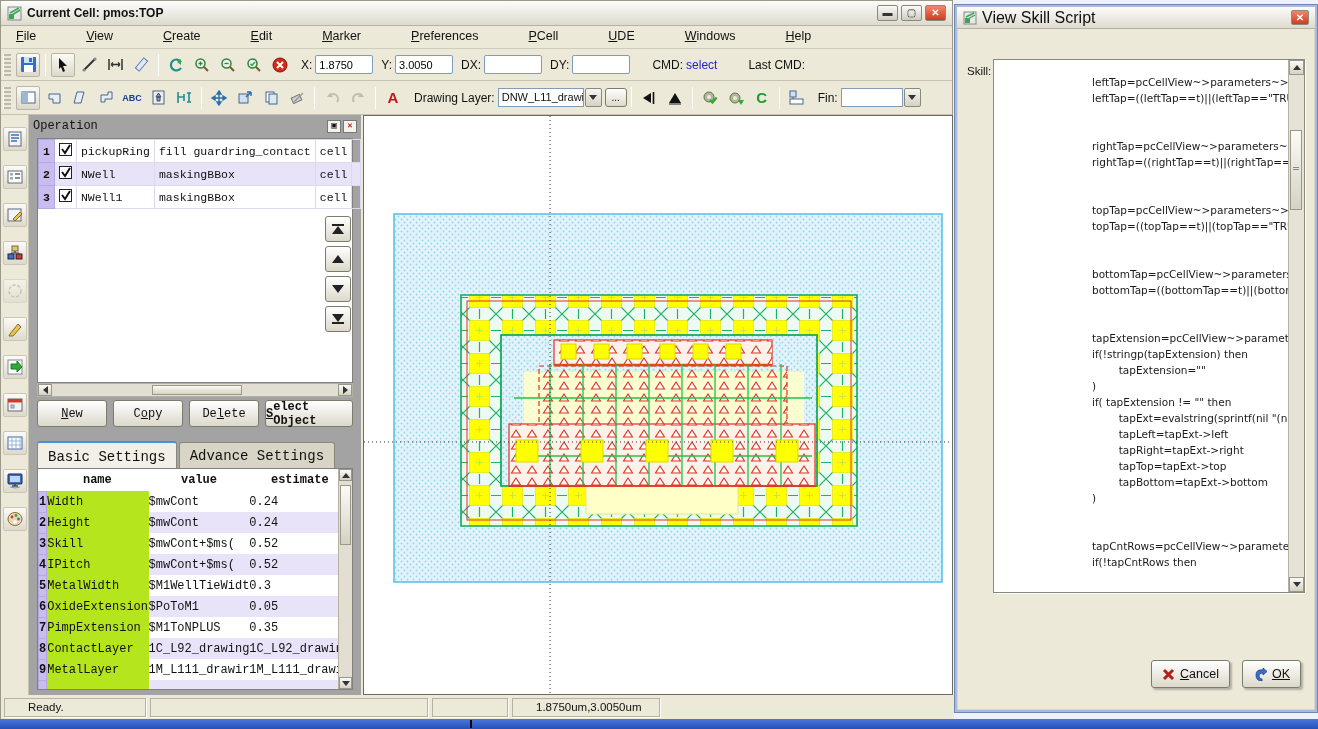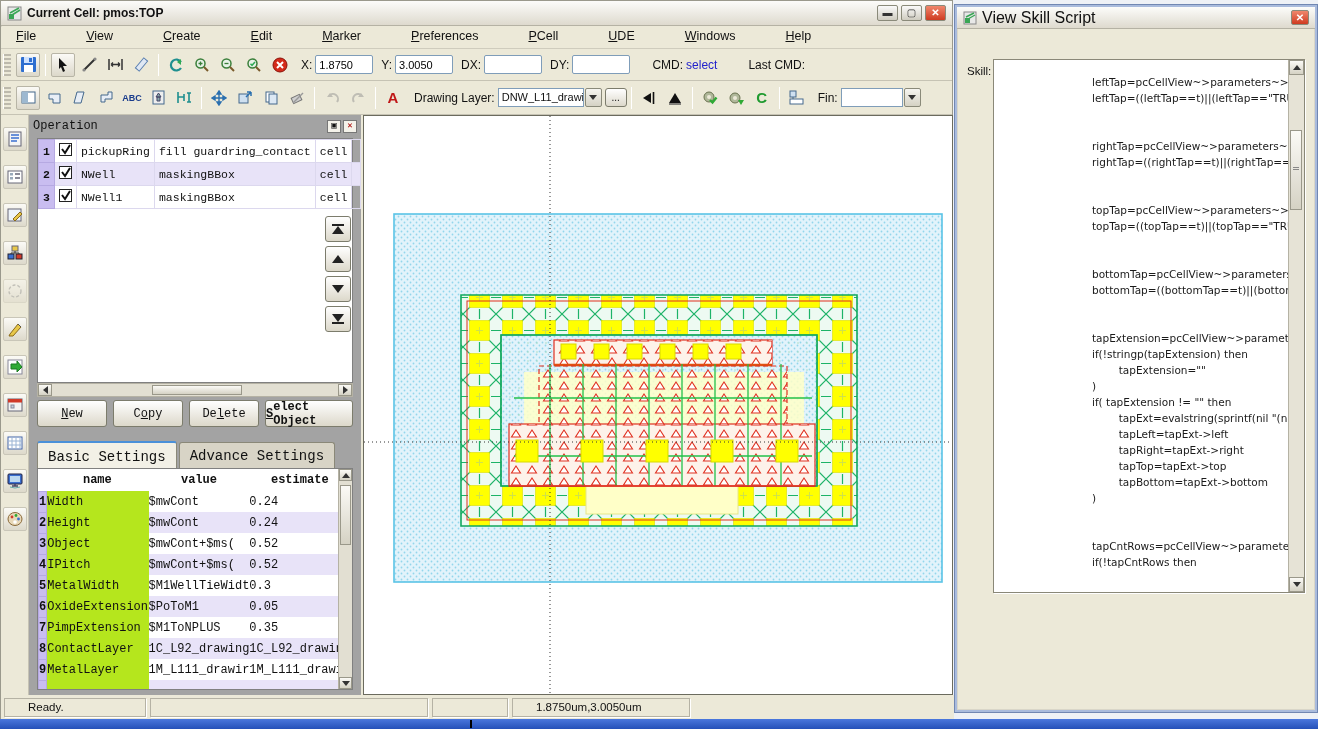--- a/index.html
+++ b/index.html
@@ -521,21 +521,21 @@
                 <td>0.24</td>
               </tr>
           <tr style="height:21px" class="alt">
                 <td class="rownum">2</td>
                 <td class="green">Height</td>
                 <td>$mwCont</td>
                 <td>0.24</td>
               </tr>
           <tr style="height:21px">
                 <td class="rownum">3</td>
-                <td class="green">Object</td>
+                <td class="green">Skill</td>
                 <td>$mwCont+$ms(</td>
                 <td>0.52</td>
               </tr>
           <tr style="height:21px" class="alt">
                 <td class="rownum">4</td>
                 <td class="green">IPitch</td>
                 <td>$mwCont+$ms(</td>
                 <td>0.52</td>
               </tr>
           <tr style="height:21px">
@@ -660,21 +660,21 @@
 
         <line x1="186" y1="0" x2="186" y2="578" stroke="#333" stroke-width="1" stroke-dasharray="1 3"></line>
         <line x1="0" y1="326" x2="588" y2="326" stroke="#333" stroke-width="1" stroke-dasharray="1 3"></line>
       </svg>
     </div>
 
     <div id="statusbar">
       <span class="scell" style="width:142px">Ready.</span>
       <span class="scell" style="width:278px"></span>
       <span class="scell" style="width:76px"></span>
-      <span class="scell" style="width:178px">1.8750um,3.0050um</span>
+      <span class="scell" style="width:148px">1.8750um,3.0050um</span>
     </div>
   </div>
 
   <div class="win" id="skill-window">
     <div class="titlebar">
       <span>
         <svg width="14" height="14">
             <rect x="1" y="1" width="12" height="12" fill="#e8e8e8" stroke="#888"></rect>
             <rect x="2" y="7" width="5" height="5" fill="#3aa655"></rect>
             <path d="M3 6 L11 2 M5 8 L12 4" stroke="#3aa655" stroke-width="1.4"></path>
@@ -725,18 +725,32 @@
           </div>
         <div class="vthumb" style="top:70px;height:80px;left:1px;width:12px">
           <div style="margin:36px 2px 0;border-top:1px solid #888;border-bottom:1px solid #888;height:3px"></div>
         </div>
         <div class="sbtn" style="width:15px;height:15px;position:absolute;bottom:0">
             <span class="arr-d" style="border-top-width:5px"></span>
           </div>
       </div>
     </div>
 
+    <div id="skill-buttons">
+      <span class="btn">
+        <svg width="13" height="13" style="margin-right:5px">
+            <path d="M2 2 L11 11 M11 2 L2 11" stroke="#b02018" stroke-width="3"></path>
+          </svg>
+        <span><u>C</u>ancel</span>
+      </span>
+      <span class="btn">
+        <svg width="15" height="14" style="margin-right:4px">
+            <path d="M3 8 Q3 2 10 3 L10 1 L14 4.5 L10 8 L10 6 Q6 5.5 6 9 Q6 12 9 12 L9 14 Q3 14 3 8 Z" fill="#3a6fd0" stroke="#1a3f90" stroke-width="0.8"></path>
+          </svg>
+        <span><u>OK</u></span>
+      </span>
+    </div>
   </div>
 
   <div id="taskbar">
       <span class="tick"></span>
     </div>
 </div>
 
 </body></html>

